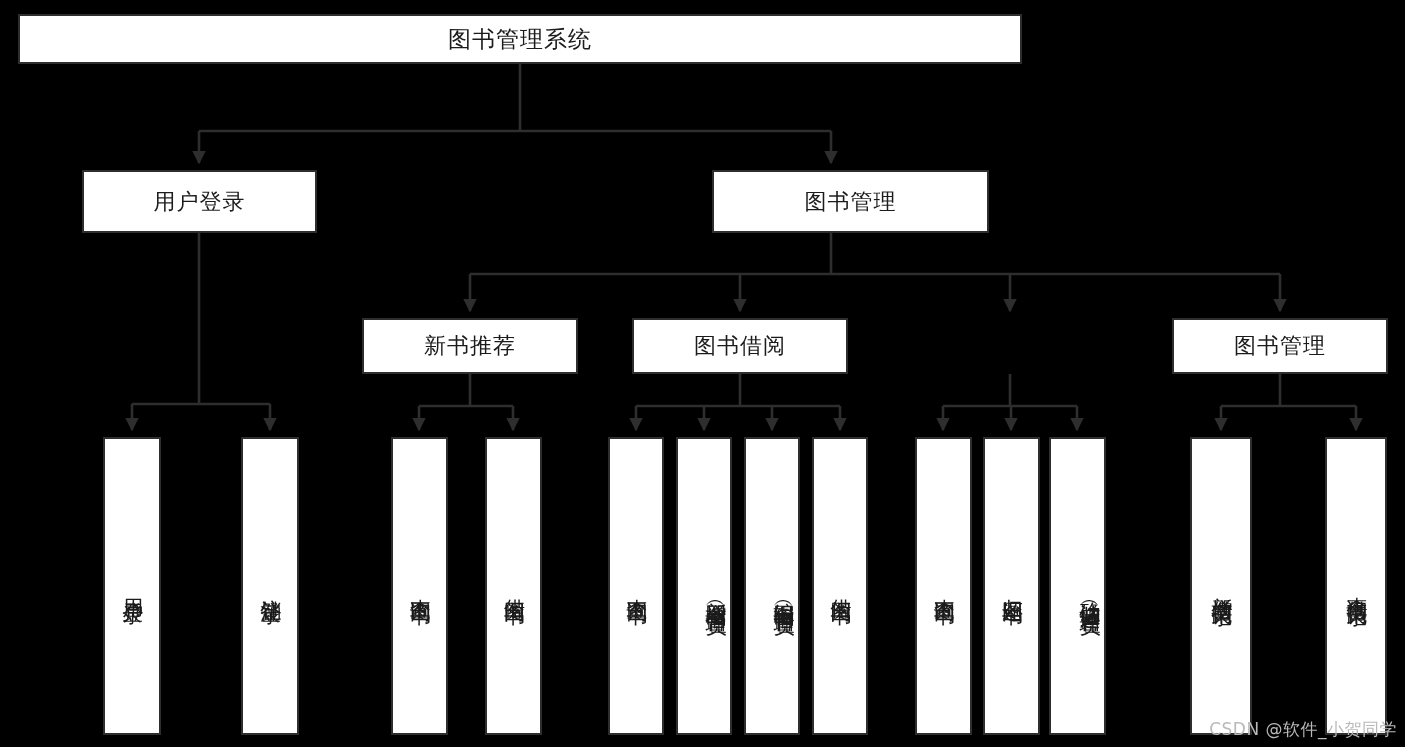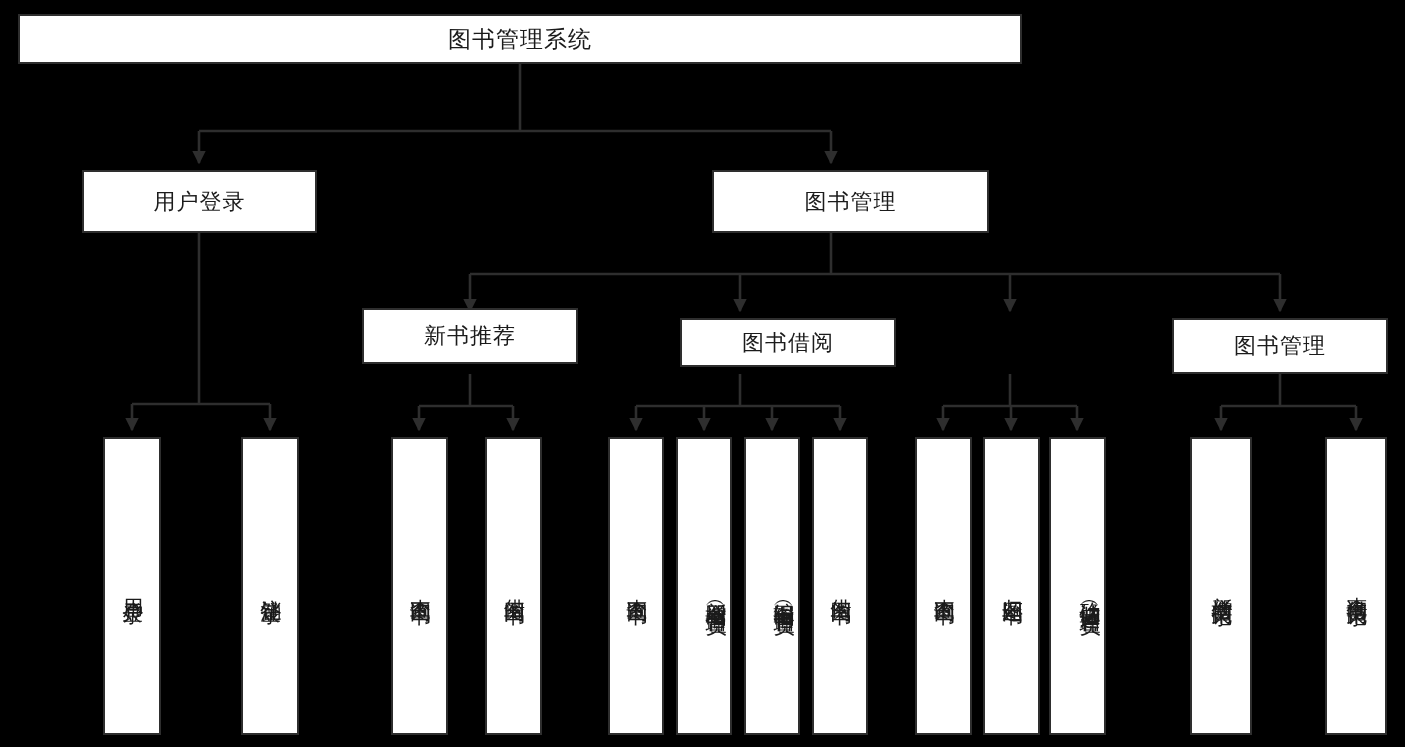--- a/index.html
+++ b/index.html
@@ -72,35 +72,36 @@
       <path d="M 1221 406 L 1221 430" marker-end="url(#arrow)"></path>
       <path d="M 1356 406 L 1356 430" marker-end="url(#arrow)"></path>
     </g>
   </svg>
 
   <div class="node h root" style="left:18px;top:14px;width:1004px;height:50px;">图书管理系统</div>
 
   <div class="node h" style="left:82px;top:170px;width:235px;height:63px;">用户登录</div>
   <div class="node h" style="left:712px;top:170px;width:277px;height:63px;">图书管理</div>
 
-  <div class="node h" style="left:362px;top:308px;width:216px;height:56px;">新书推荐</div>
-  <div class="node h" style="left:632px;top:318px;width:216px;height:49px;margin-left:48px;">图书借阅</div>
+  <div class="node h" style="left:362px;top:318px;width:216px;height:56px;">新书推荐</div>
+  <div class="node h" style="left:632px;top:318px;width:216px;height:56px;">图书借阅</div>
   <div class="node h" style="left:1172px;top:318px;width:216px;height:56px;">图书管理</div>
 
   <div class="node v mid" style="left:103px;top:437px;width:58px;height:298px;">用户登录</div>
   <div class="node v mid" style="left:241px;top:437px;width:58px;height:298px;">注销登录</div>
 
   <div class="node v mid" style="left:391px;top:437px;width:57px;height:298px;">查询图书</div>
   <div class="node v mid" style="left:485px;top:437px;width:57px;height:298px;">借阅图书</div>
 
   <div class="node v mid" style="left:608px;top:437px;width:56px;height:298px;">查询图书</div>
   <div class="node v" style="left:676px;top:437px;width:56px;height:298px;">新增图书（管理员）</div>
   <div class="node v" style="left:744px;top:437px;width:56px;height:298px;">编辑图书（管理员）</div>
   <div class="node v mid" style="left:812px;top:437px;width:56px;height:298px;">借阅图书</div>
 
   <div class="node v mid" style="left:915px;top:437px;width:57px;height:298px;">查询图书</div>
   <div class="node v mid" style="left:983px;top:437px;width:57px;height:298px;">归还图书</div>
   <div class="node v" style="left:1049px;top:437px;width:57px;height:298px;">确认归还（管理员）</div>
 
   <div class="node v mid" style="left:1190px;top:437px;width:62px;height:298px;">新增借阅记录</div>
   <div class="node v mid" style="left:1325px;top:437px;width:62px;height:298px;">查询借阅记录</div>
 
+  <div class="watermark">CSDN @软件_小贺同学</div>
 </div>
 
 </body></html>

